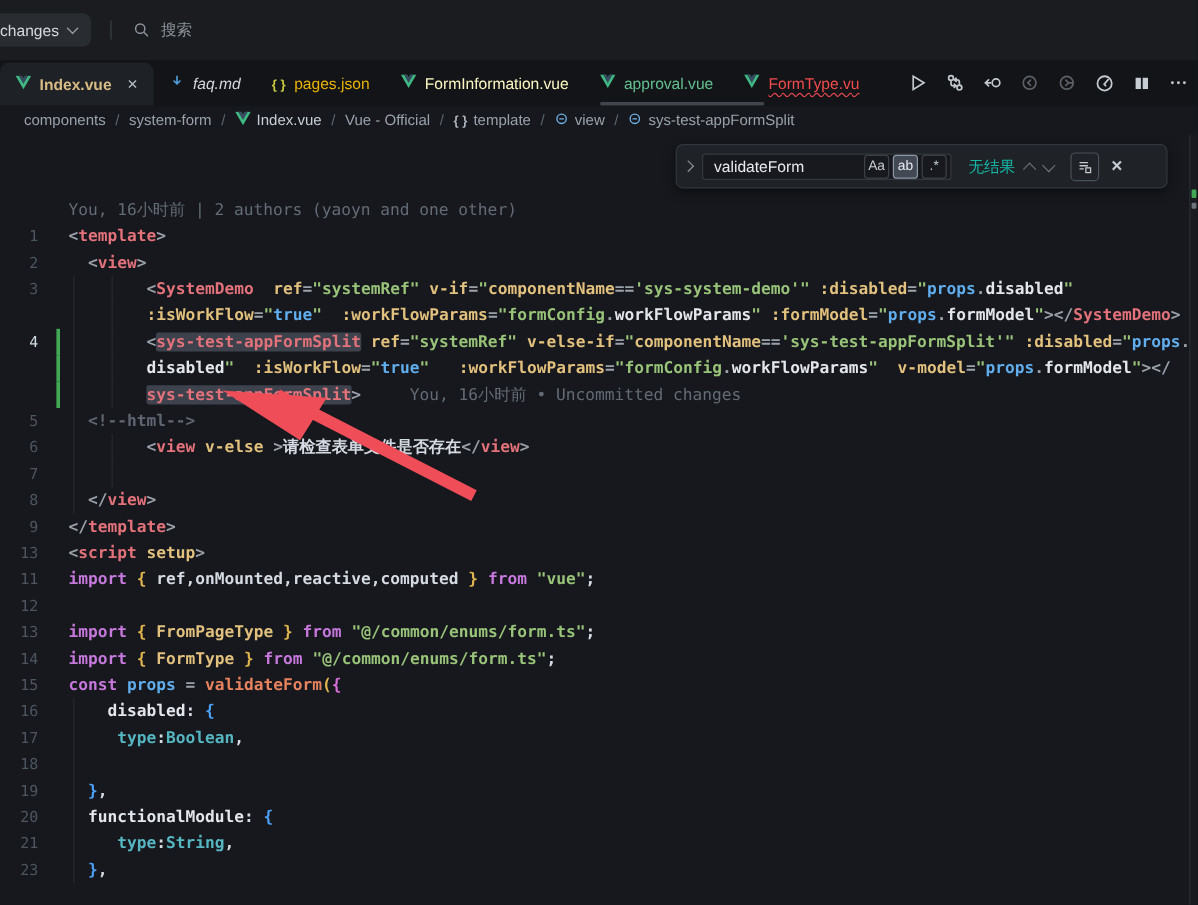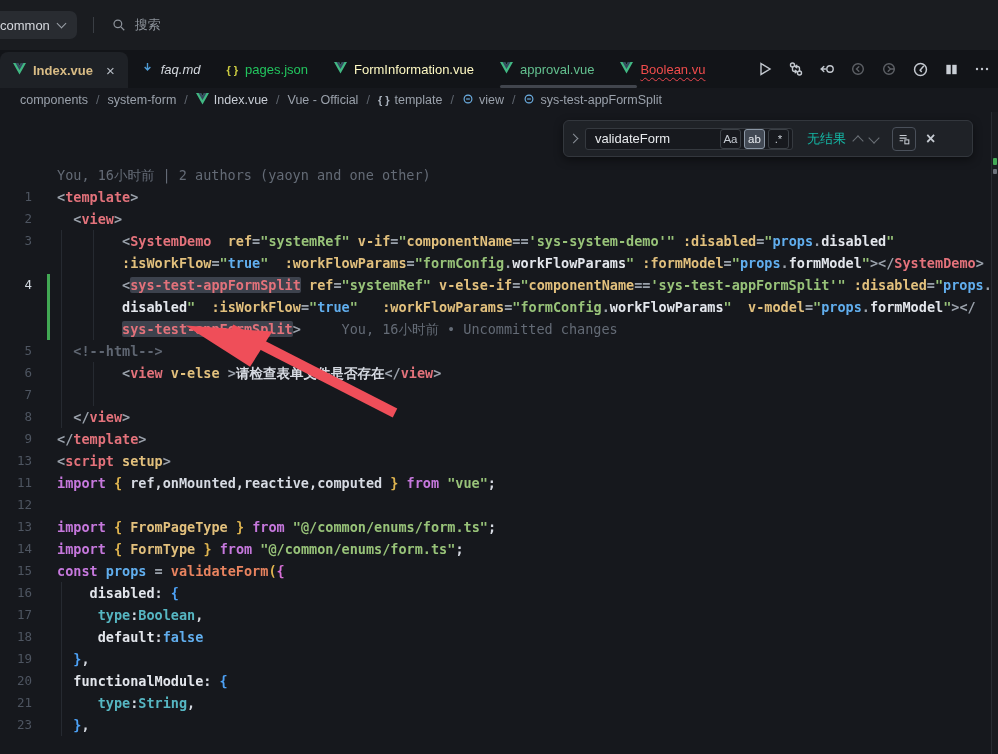--- a/index.html
+++ b/index.html
@@ -71,21 +71,21 @@
 
   .arrow-overlay{position:absolute;left:0;top:0;width:100%;height:100%;pointer-events:none}
 </style>
 </head>
 <body>
 
 <div class="window">
 
   <div class="titlebar">
     <div class="pill">
-      <span>common</span>
+      <span>changes</span>
       <i class="chev"></i>
     </div>
     <div class="tb-div"></div>
     <div class="tb-search">
       <svg width="14" height="14" viewBox="0 0 16 16">
           <circle cx="6.7" cy="6.7" r="4.4" fill="none" stroke="#8d939b" stroke-width="1.4"></circle>
           <path d="M10.2 10.2L14 14" stroke="#8d939b" stroke-width="1.4"></path>
         </svg>
       <span>搜索</span>
     </div>
@@ -102,42 +102,42 @@
           <span class="close">×</span>
         </div>
         <div class="tab">
           <span><svg width="13" height="13" viewBox="0 0 16 16">
               <path d="M8 2.5v8.5M4.5 7.5L8 11l3.5-3.5" stroke="#4f9cd6" stroke-width="1.7" fill="none"></path>
             </svg></span>
           <span style="color: rgb(211, 215, 221); font-style: italic;">faq.md</span>
         </div>
         <div class="tab">
           <span><span class="ic-braces">{ }</span></span>
-          <span style="color: #22c55e;">pages.json</span>
+          <span style="color: #eab308;">pages.json</span>
         </div>
         <div class="tab">
           <span><svg width="13" height="12" viewBox="0 0 24 22">
               <path fill="#41b883" d="M14.8 0L12 4.8 9.2 0H0l12 21L24 0z"></path>
               <path fill="#35495e" d="M14.8 0L12 4.8 9.2 0H4.6L12 13 19.4 0z"></path>
             </svg></span>
           <span style="color: #fef9c3;">FormInformation.vue</span>
         </div>
         <div class="tab">
           <span><svg width="13" height="12" viewBox="0 0 24 22">
               <path fill="#41b883" d="M14.8 0L12 4.8 9.2 0H0l12 21L24 0z"></path>
               <path fill="#35495e" d="M14.8 0L12 4.8 9.2 0H4.6L12 13 19.4 0z"></path>
             </svg></span>
           <span style="color: rgb(99, 192, 143);">approval.vue</span>
         </div>
         <div class="tab">
           <span><svg width="13" height="12" viewBox="0 0 24 22">
               <path fill="#41b883" d="M14.8 0L12 4.8 9.2 0H0l12 21L24 0z"></path>
               <path fill="#35495e" d="M14.8 0L12 4.8 9.2 0H4.6L12 13 19.4 0z"></path>
             </svg></span>
-          <span class="squig" style="color: rgb(241, 76, 76);">Boolean.vu</span>
+          <span class="squig" style="color: rgb(241, 76, 76);">FormType.vu</span>
         </div>
       </div>
     <div class="tabscroll"></div>
     <div class="toolbar" id="toolbar">
         <span class="tbi">
           <svg width="16" height="16" viewBox="0 0 16 16">
             <path d="M4 2.5l9 5.5-9 5.5z" stroke="#c3c8cf" stroke-width="1.4" fill="none" stroke-linecap="round"></path>
           </svg>
         </span>
         <span class="tbi">
@@ -247,21 +247,21 @@
         <div class="crow"><i class="guide" style="left: 61px;"></i><span class="lnum">8</span><span class="ltext"><span class="tk-txt">  </span><span class="tk-punc">&lt;/</span><span class="tk-tag">view</span><span class="tk-punc">&gt;</span></span></div>
         <div class="crow"><span class="lnum">9</span><span class="ltext"><span class="tk-punc">&lt;/</span><span class="tk-tag">template</span><span class="tk-punc">&gt;</span></span></div>
         <div class="crow"><span class="lnum">13</span><span class="ltext"><span class="tk-punc">&lt;</span><span class="tk-tag">script</span><span class="tk-txt"> </span><span class="tk-attr">setup</span><span class="tk-punc">&gt;</span></span></div>
         <div class="crow"><span class="lnum">11</span><span class="ltext"><span class="tk-kw">import</span><span class="tk-txt"> </span><span class="tk-b1">{</span><span class="tk-txt"> ref,onMounted,reactive,computed </span><span class="tk-b1">}</span><span class="tk-txt"> </span><span class="tk-kw">from</span><span class="tk-txt"> </span><span class="tk-str">"vue"</span><span class="tk-txt">;</span></span></div>
         <div class="crow dim"><span class="lnum">12</span></div>
         <div class="crow"><span class="lnum">13</span><span class="ltext"><span class="tk-kw">import</span><span class="tk-txt"> </span><span class="tk-b1">{</span><span class="tk-txt"> </span><span class="tk-attr">FromPageType</span><span class="tk-txt"> </span><span class="tk-b1">}</span><span class="tk-txt"> </span><span class="tk-kw">from</span><span class="tk-txt"> </span><span class="tk-str">"@/common/enums/form.ts"</span><span class="tk-txt">;</span></span></div>
         <div class="crow"><span class="lnum">14</span><span class="ltext"><span class="tk-kw">import</span><span class="tk-txt"> </span><span class="tk-b1">{</span><span class="tk-txt"> </span><span class="tk-attr">FormType</span><span class="tk-txt"> </span><span class="tk-b1">}</span><span class="tk-txt"> </span><span class="tk-kw">from</span><span class="tk-txt"> </span><span class="tk-str">"@/common/enums/form.ts"</span><span class="tk-txt">;</span></span></div>
         <div class="crow"><span class="lnum">15</span><span class="ltext"><span class="tk-kw">const</span><span class="tk-txt"> </span><span class="tk-blue">props</span><span class="tk-txt"> </span><span class="tk-punc">=</span><span class="tk-txt"> </span><span class="tk-fn">validateForm</span><span class="tk-b1">(</span><span class="tk-b2">{</span></span></div>
         <div class="crow"><i class="guide" style="left: 61px;"></i><span class="lnum">16</span><span class="ltext"><span class="tk-txt">    </span><span class="tk-prop">disabled</span><span class="tk-txt">: </span><span class="tk-b3">{</span></span></div>
         <div class="crow"><i class="guide" style="left: 61px;"></i><span class="lnum">17</span><span class="ltext"><span class="tk-txt">     </span><span class="tk-cyan">type</span><span class="tk-txt">:</span><span class="tk-cyan">Boolean</span><span class="tk-txt">,</span></span></div>
-        <div class="crow"><i class="guide" style="left: 61px;"></i><span class="lnum">18</span><span class="ltext"><span class="tk-txt">     </span><span class="tk-prop">default</span><span class="tk-txt">:</span><span class="tk-blue">false</span></span></div>
+        <div class="crow"><i class="guide" style="left: 61px;"></i><span class="lnum">18</span></div>
         <div class="crow"><i class="guide" style="left: 61px;"></i><span class="lnum">19</span><span class="ltext"><span class="tk-txt">  </span><span class="tk-b3">}</span><span class="tk-txt">,</span></span></div>
         <div class="crow"><i class="guide" style="left: 61px;"></i><span class="lnum">20</span><span class="ltext"><span class="tk-txt">  </span><span class="tk-prop">functionalModule</span><span class="tk-txt">: </span><span class="tk-b3">{</span></span></div>
         <div class="crow"><i class="guide" style="left: 61px;"></i><span class="lnum">21</span><span class="ltext"><span class="tk-txt">     </span><span class="tk-cyan">type</span><span class="tk-txt">:</span><span class="tk-cyan">String</span><span class="tk-txt">,</span></span></div>
         <div class="crow"><i class="guide" style="left: 61px;"></i><span class="lnum">23</span><span class="ltext"><span class="tk-txt">  </span><span class="tk-b3">}</span><span class="tk-txt">,</span></span></div>
       </div>
 
     <div class="ruler">
       <div class="mk" style="top:46px;height:7px;background:#42a854"></div>
       <div class="mk" style="top:57px;height:5px;background:#6d737c"></div>
     </div>

